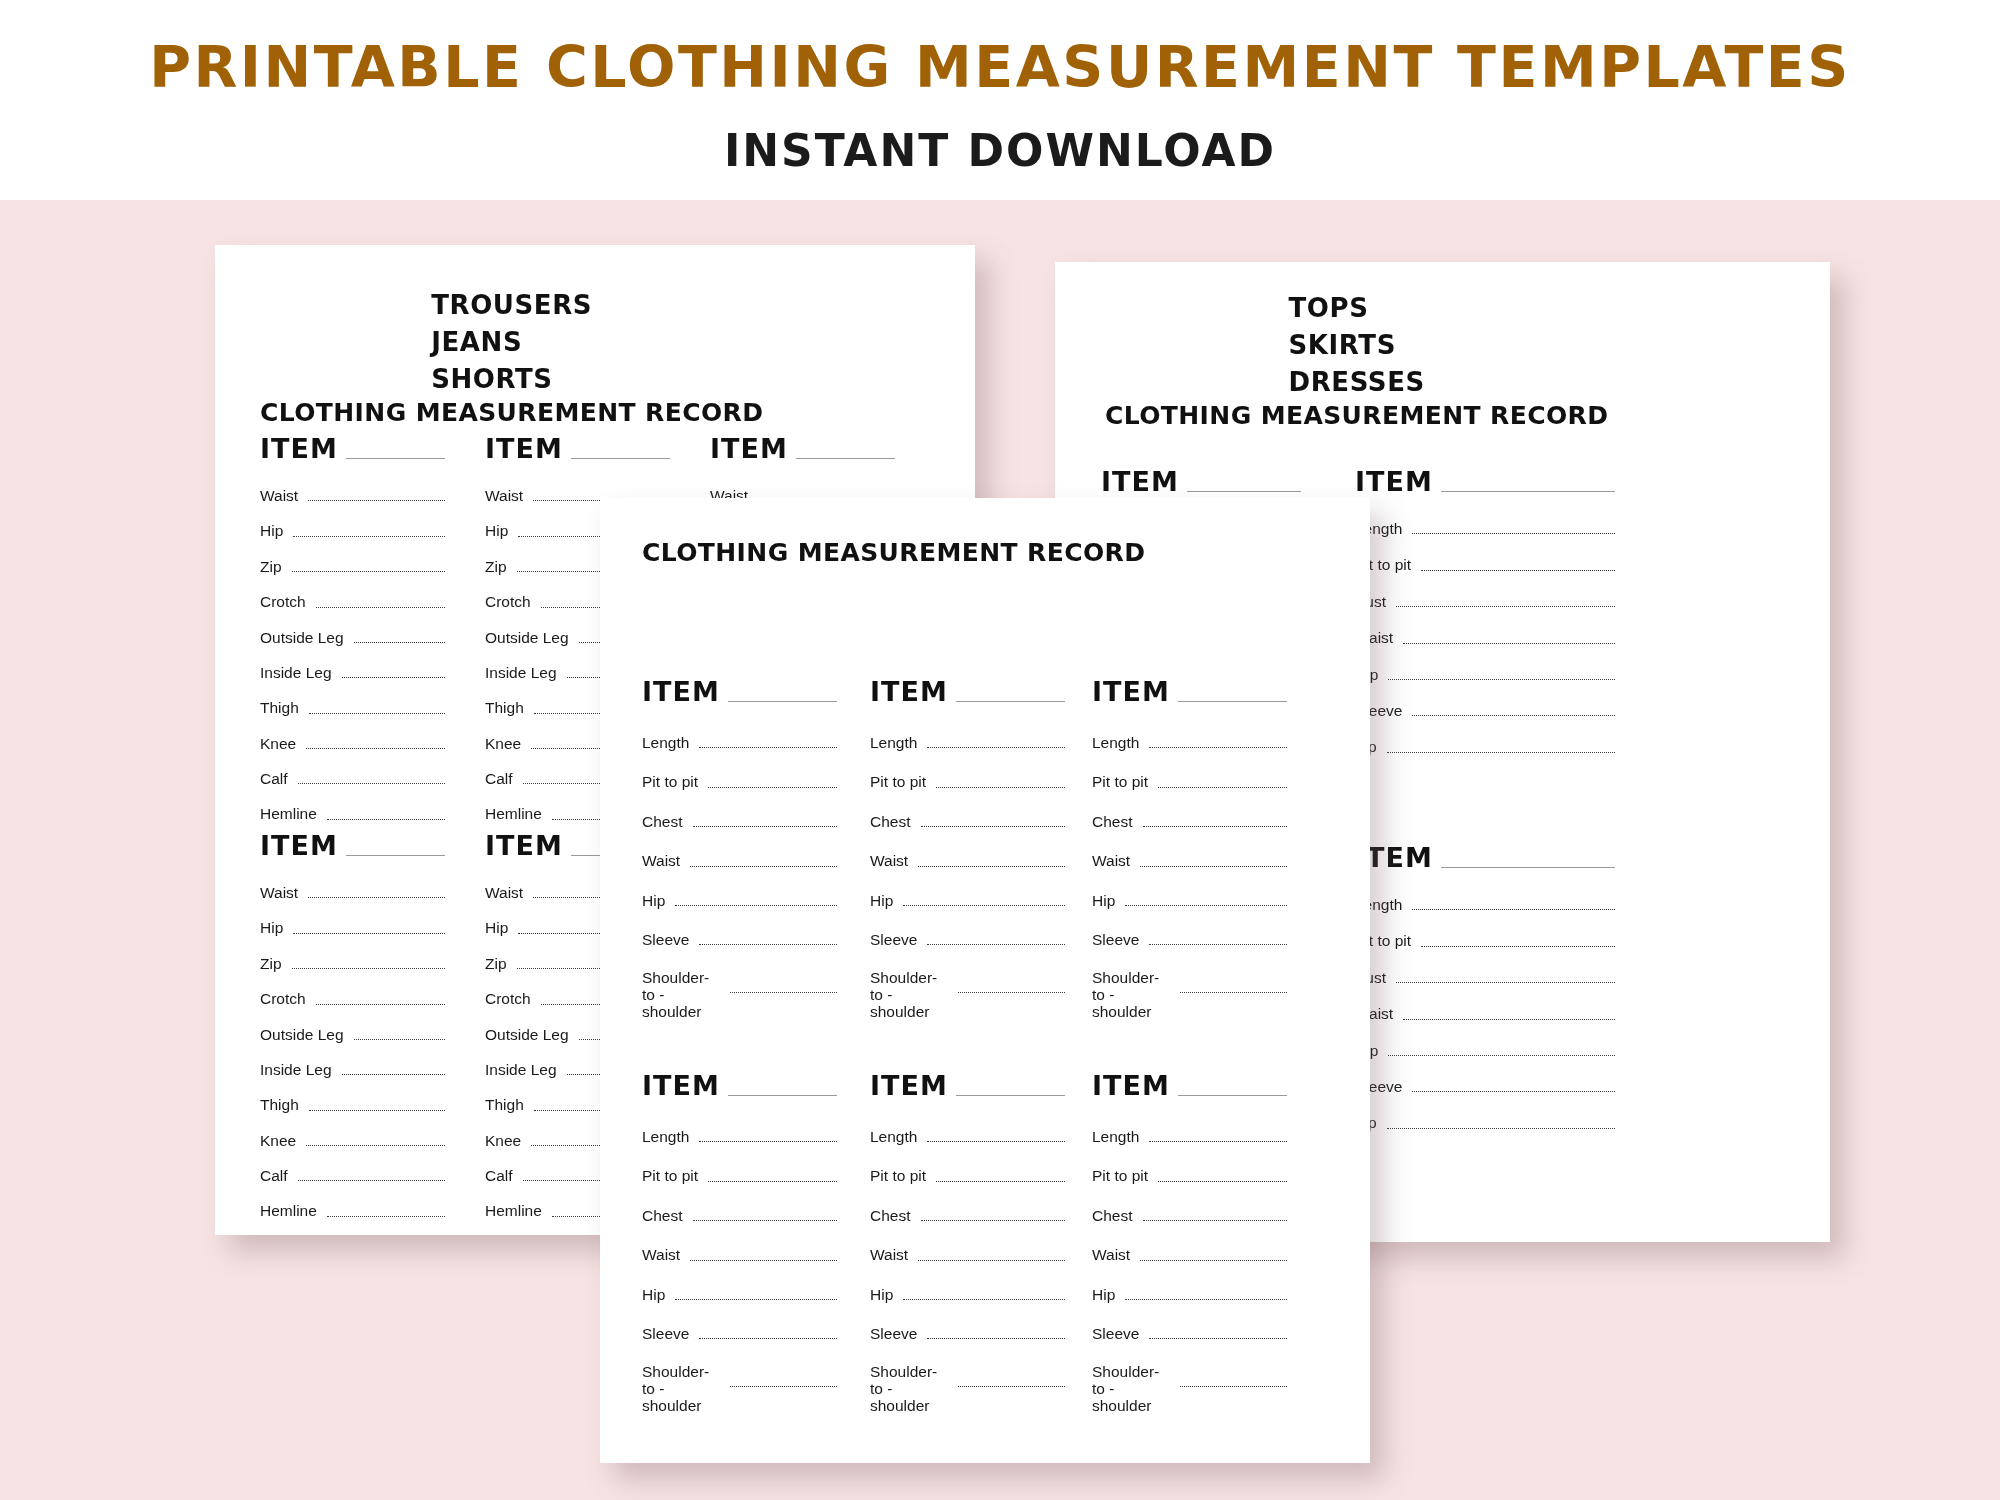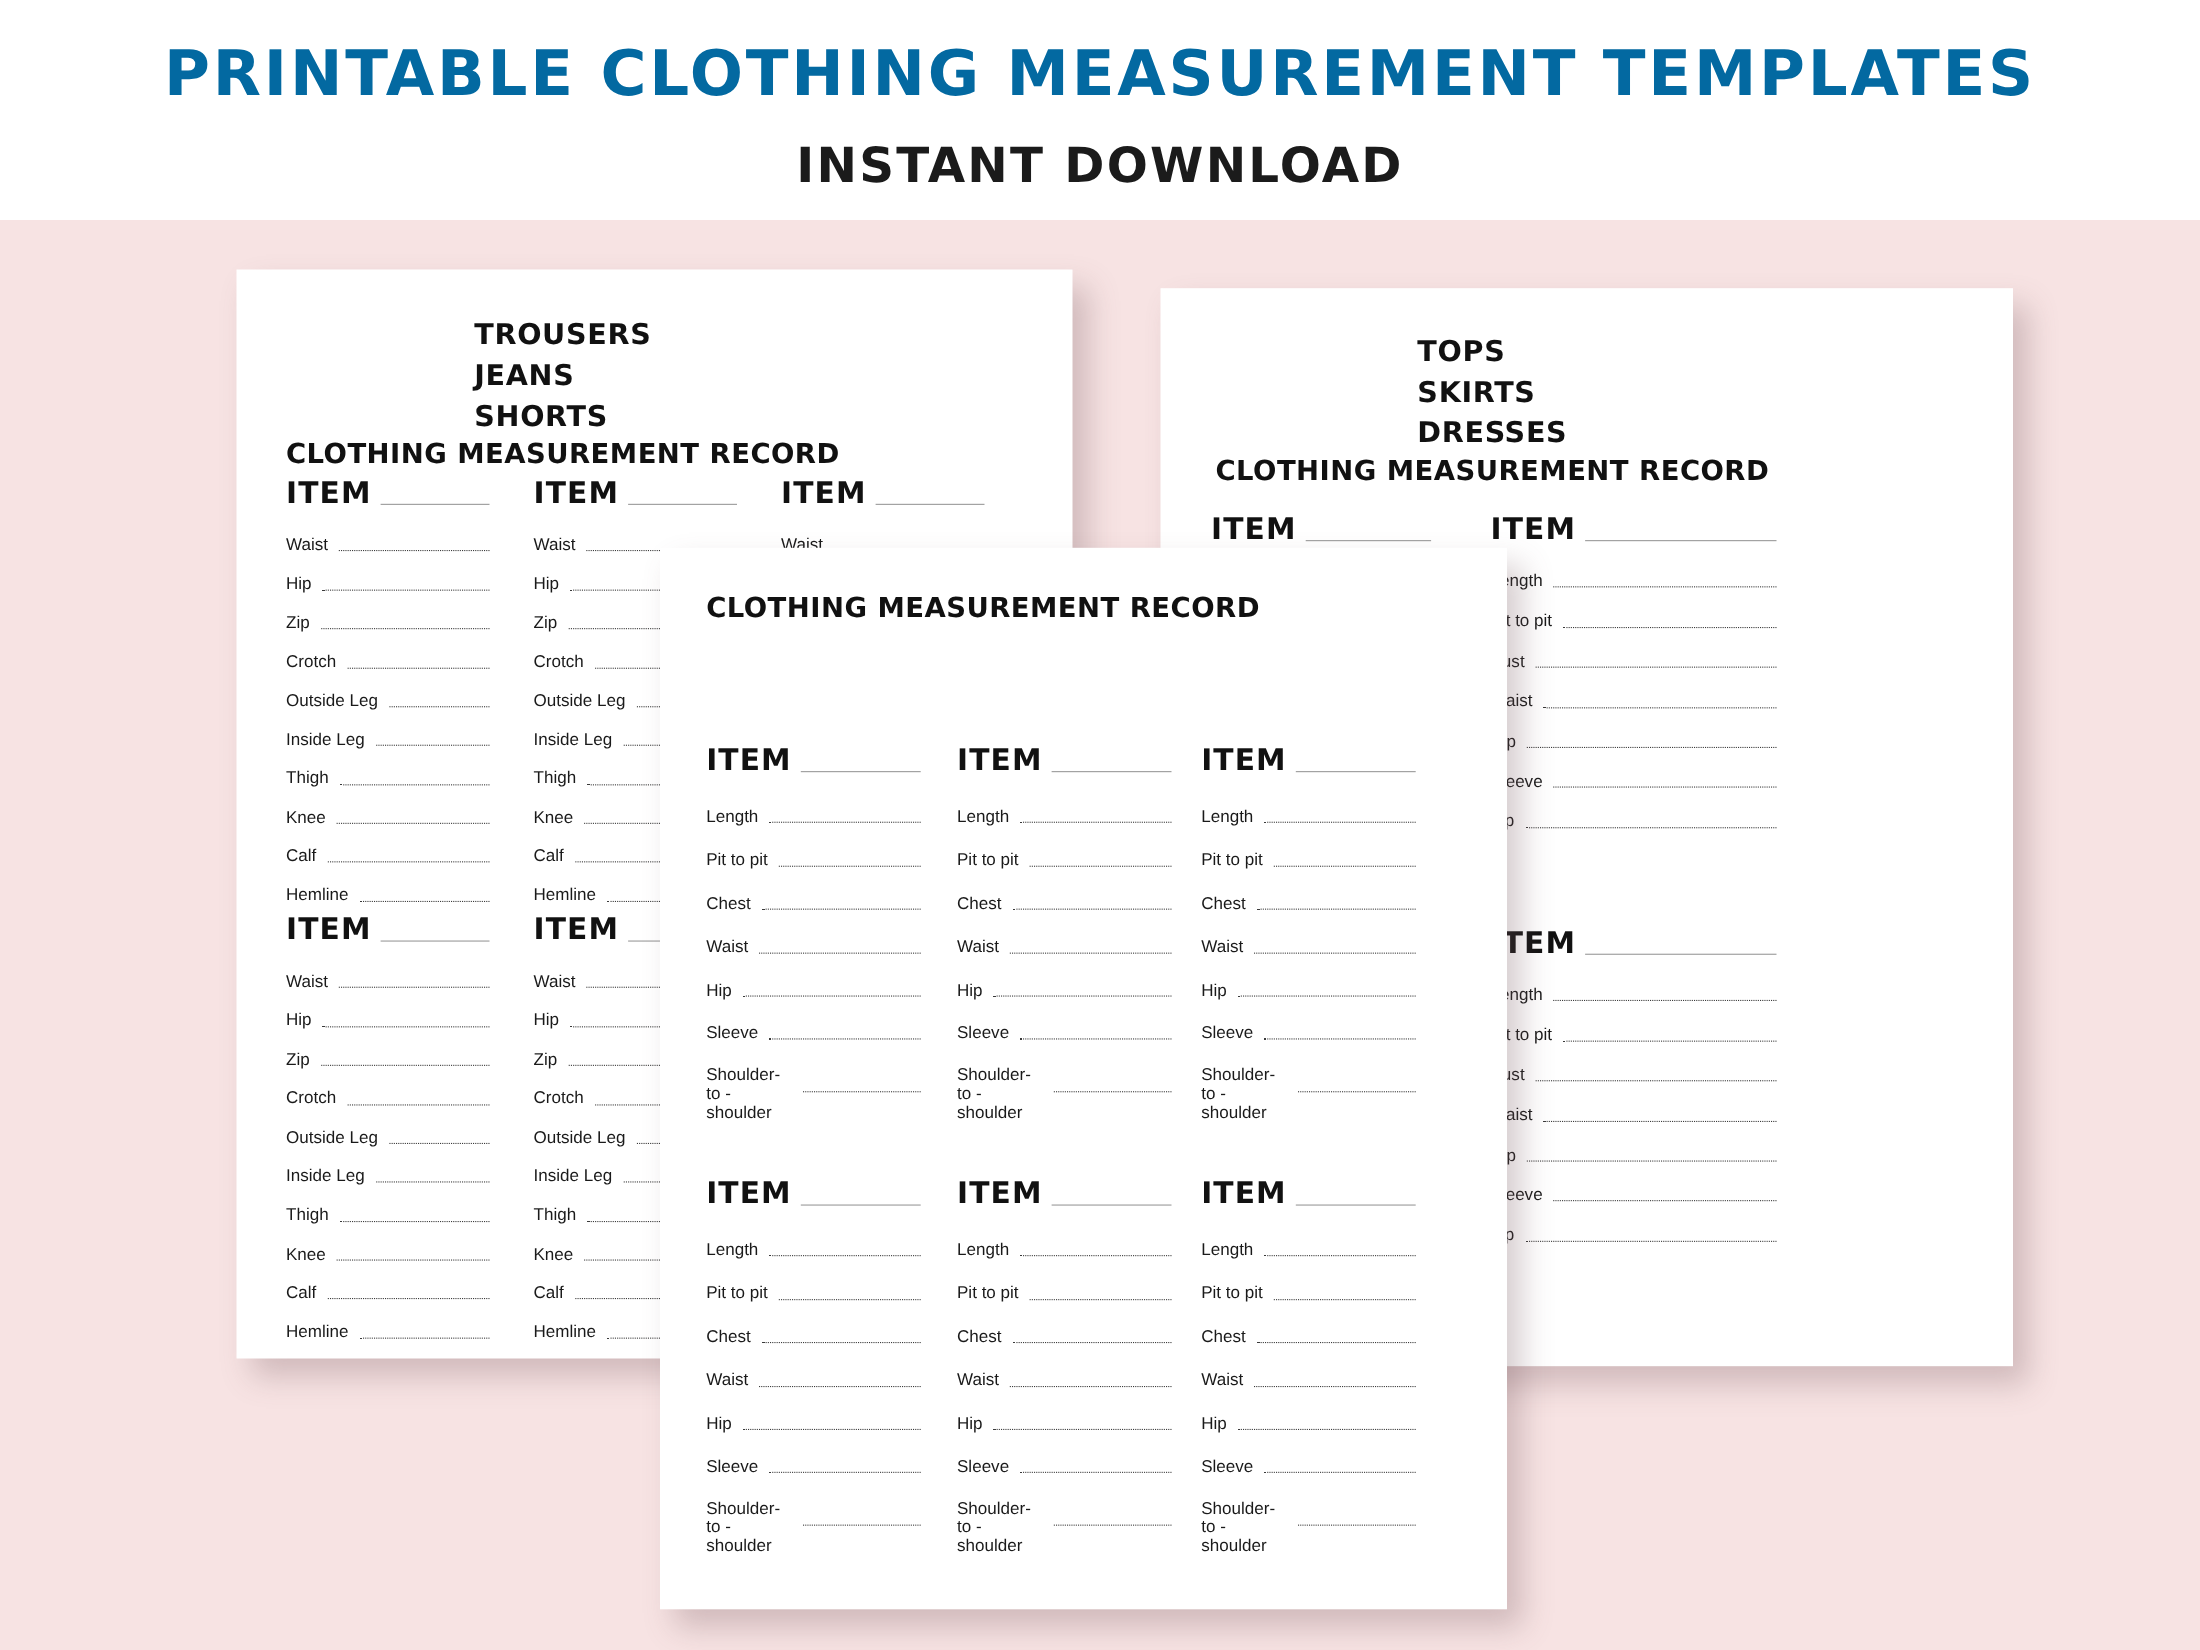--- a/index.html
+++ b/index.html
@@ -23,21 +23,21 @@
     z-index: 5;
   }
   .title-main {
     position: absolute;
     left: 0; top: 34px;
     width: 2000px;
     text-align: center;
     font-size: 57px;
     font-weight: 700;
     letter-spacing: 2.5px;
-    color: #0369a1;
+    color: #a16207;
     font-family: "DejaVu Sans", sans-serif;
     text-transform: uppercase;
   }
   .title-sub {
     position: absolute;
     left: 0; top: 125px;
     width: 2000px;
     text-align: center;
     font-size: 44px;
     font-weight: 700;
@@ -135,21 +135,21 @@
     margin-bottom: 4px;
     height: 0;
     border-bottom: 1.5px dotted #3a3a3a;
     min-width: 10px;
   }
 </style>
 </head>
 <body>
 
 <div class="sheet" id="sheet-tops">
-  <div class="rec-head" style="left:50px; top:40px; height:120px;">
+  <div class="rec-head" style="left:50px; top:28px; height:120px;">
     <div class="rec-cats">
       <div>TOPS</div>
       <div>SKIRTS</div>
       <div>DRESSES</div>
     </div>
     <div class="rec-divider"></div>
     <div class="rec-title">CLOTHING MEASUREMENT RECORD</div>
   </div>
 
   <div class="item-col" style="left:46px; top:204px; width:200px;">

